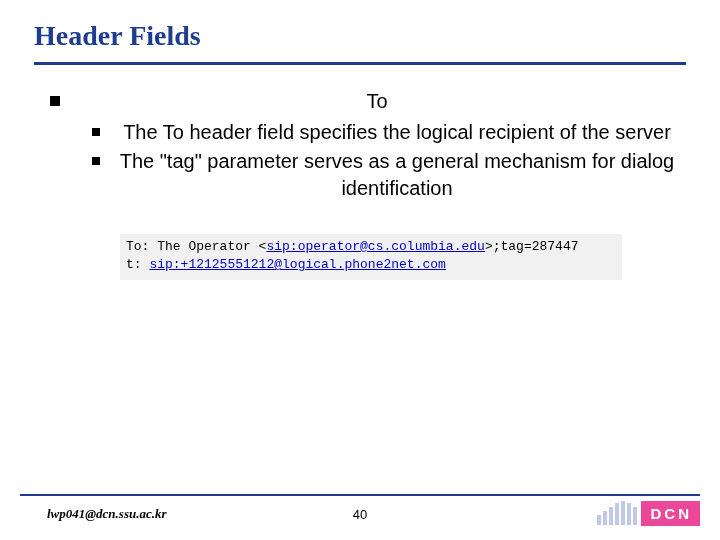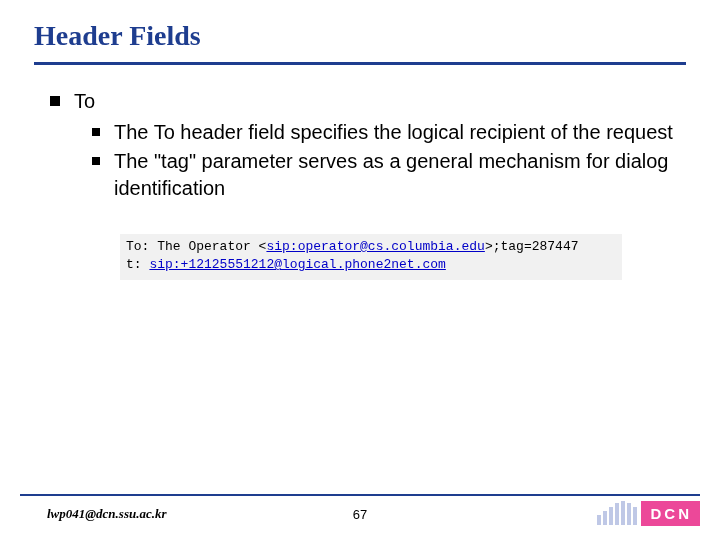--- a/index.html
+++ b/index.html
@@ -29,21 +29,21 @@
   }
   .content {
     position: absolute;
     top: 88px;
     left: 50px;
     right: 40px;
     font-size: 20px;
     line-height: 1.35;
   }
   ul { list-style: none; }
-  .lvl1 > li { position: relative; padding-left: 24px; margin-bottom: 4px; }
+  .lvl1 > li { position: relative; padding-left: 24px; margin-bottom: 4px; text-align: center; }
   .lvl1 > li::before {
     content: "";
     position: absolute;
     left: 0;
     top: 8px;
     width: 10px;
     height: 10px;
     background: #000;
   }
   .lvl2 { margin-top: 4px; }
@@ -143,39 +143,39 @@
 <div class="slide">
 
   <div class="title">Header Fields</div>
   <div class="title-underline"></div>
 
   <div class="content">
     <ul class="lvl1">
       <li>
         <span>To</span>
         <ul class="lvl2">
-          <li>The To header field specifies the logical recipient of the request</li>
+          <li>The To header field specifies the logical recipient of the server</li>
           <li>The "tag" parameter serves as a general mechanism for dialog identification</li>
         </ul>
       </li>
     </ul>
   </div>
 
   <div class="example-box">
     <div class="line">
       <span>To: The Operator &lt;</span><span class="link">sip:operator@cs.columbia.edu</span><span>&gt;;tag=287447</span>
     </div>
     <div class="line">
       <span>t: </span><span class="link">sip:+12125551212@logical.phone2net.com</span>
     </div>
   </div>
 
   <div class="footer-line"></div>
   <div class="footer-email">lwp041@dcn.ssu.ac.kr</div>
-  <div class="footer-page">67</div>
+  <div class="footer-page">40</div>
   <div class="footer-logo">
     <div class="bars">
       <span></span>
         <span></span>
         <span></span>
         <span></span>
         <span></span>
         <span></span>
         <span></span>
     </div>

